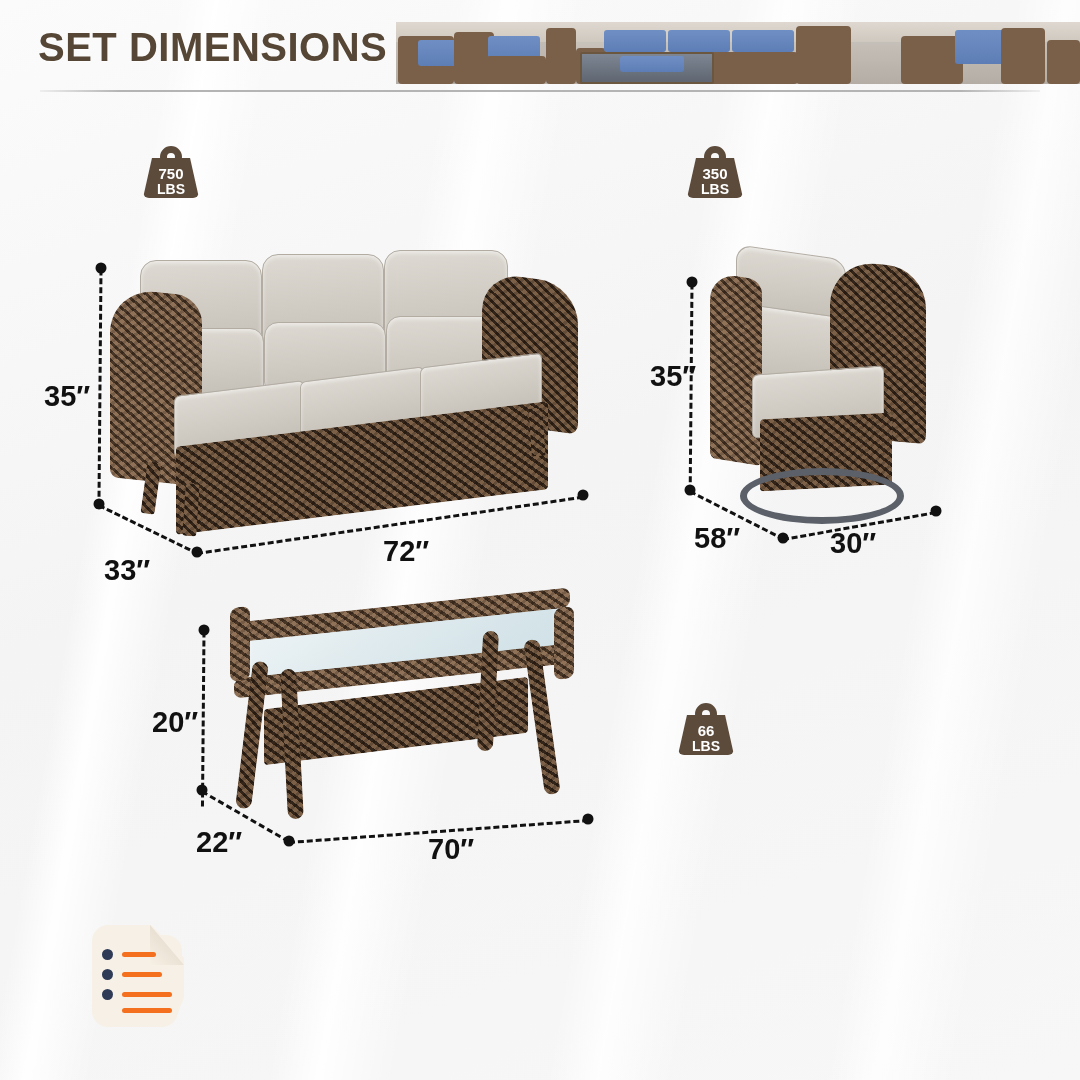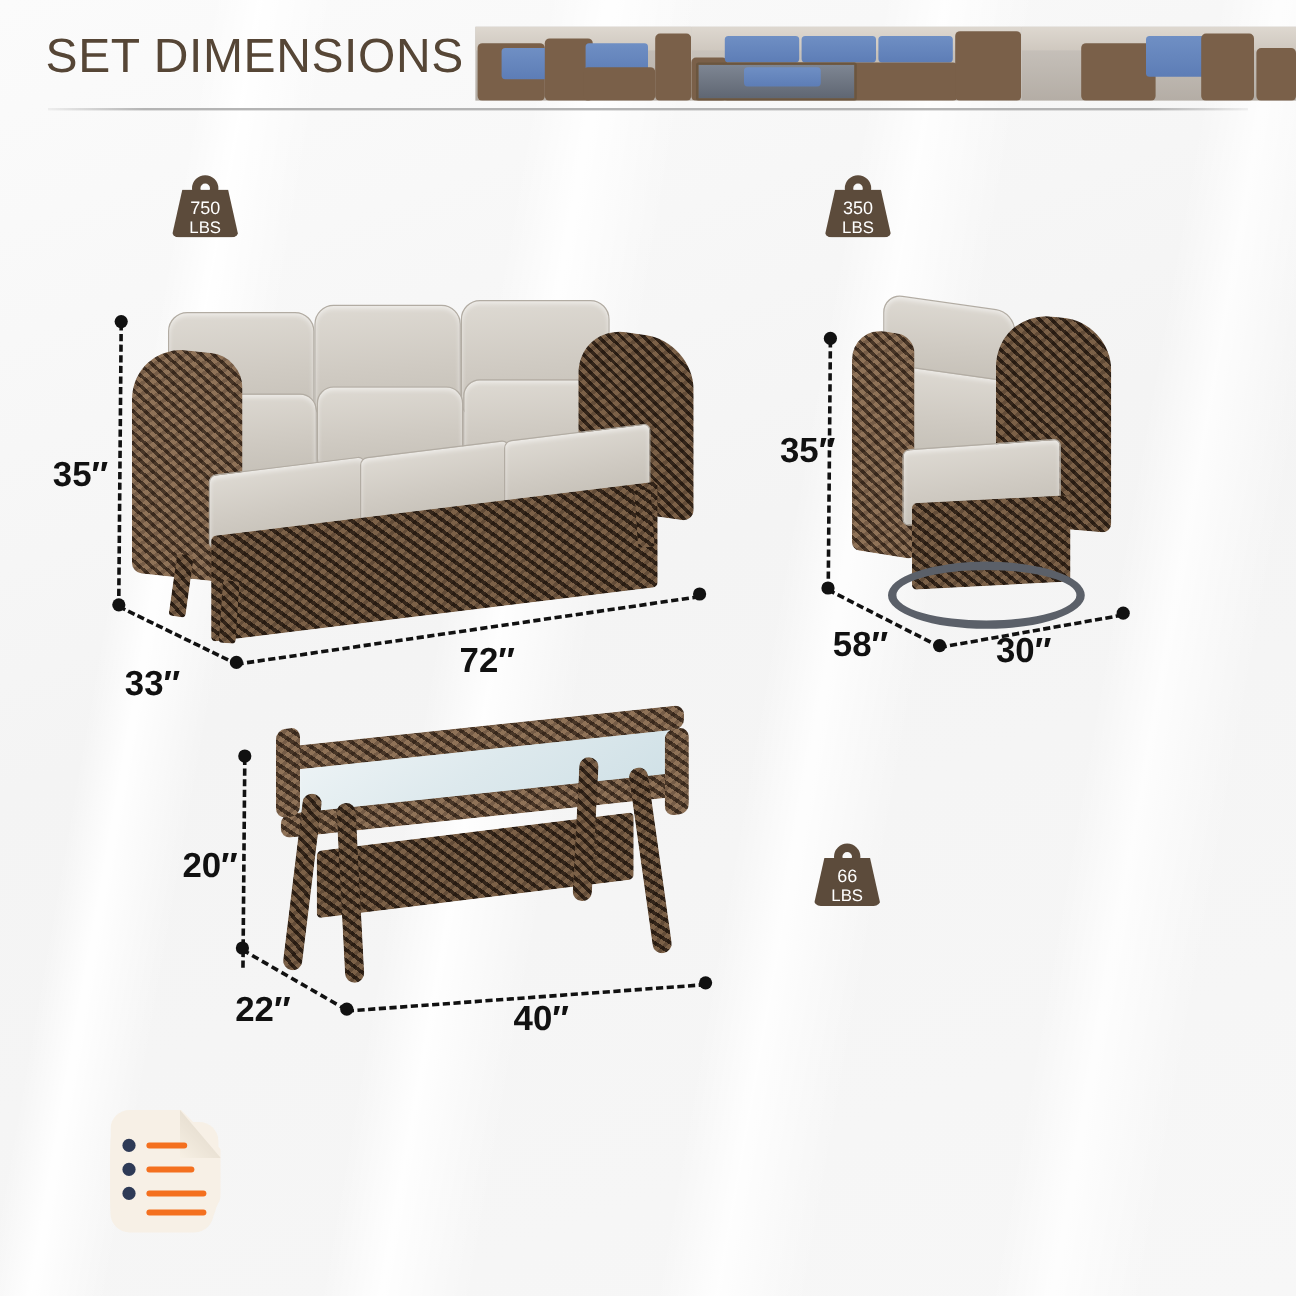--- a/index.html
+++ b/index.html
@@ -16,21 +16,21 @@
       linear-gradient(100deg, rgba(255,255,255,0) 36%, rgba(255,255,255,.9) 40%, rgba(255,255,255,0) 46%),
       linear-gradient(100deg, rgba(255,255,255,0) 58%, rgba(255,255,255,.85) 62%, rgba(255,255,255,0) 68%),
       linear-gradient(100deg, rgba(255,255,255,0) 80%, rgba(255,255,255,.8) 84%, rgba(255,255,255,0) 90%),
       linear-gradient(160deg,#fbfbfb 0%,#f4f4f4 45%,#f7f7f7 100%);
     overflow:hidden;
   }
 
   
   .title{
     position:absolute;left:38px;top:25px;
-    font-size:40px;font-weight:normal;letter-spacing:.5px;
+    font-size:40px;font-weight:bold;letter-spacing:.5px;
     color:#564636;
     text-shadow:0 1px 0 rgba(255,255,255,.6);
   }
   .photo-strip{
     position:absolute;left:396px;top:22px;width:684px;height:62px;
     overflow:hidden;display:flex;
   }
   .photo-cell{position:relative;height:62px;overflow:hidden;}
   .pc1{width:180px;background:linear-gradient(180deg,#c8c3bd 0%,#b5aea6 100%);}
   .pc2{width:275px;background:linear-gradient(180deg,#cfcac3 0%,#b9b2aa 100%);}
@@ -61,21 +61,21 @@
     border:7px solid #5c4b3b;box-sizing:border-box;background:transparent;
   }
   .weight .body{
     position:absolute;left:0;bottom:0;width:56px;height:40px;
     background:#5c4b3b;
     clip-path:polygon(16% 0,84% 0,100% 100%,0 100%);
     border-radius:6px;
   }
   .weight .txt{
     position:absolute;left:0;bottom:2px;width:56px;
-    text-align:center;color:#fff;font-weight:normal;line-height:1.02;
+    text-align:center;color:#fff;font-weight:bold;line-height:1.02;
   }
   .weight .n{display:block;font-size:15px;}
   .weight .u{display:block;font-size:14px;}
   .pill{
     margin-left:-16px;
     height:40px;border:2px solid #2b2b2b;border-radius:20px;
     background:#fafafa;
     display:flex;align-items:center;
     padding:0 26px 0 40px;
     font-size:25px;color:#1c1c1c;white-space:nowrap;
@@ -289,21 +289,21 @@
   <div class="dot" style="left:204px;top:630px;"></div>
   <div class="dot" style="left:202px;top:790px;"></div>
   <div class="dim-label" style="left:152px;top:706px;">20″</div>
 
   <div class="dimline" style="left:202px;top:790px;width:100px;transform:rotate(30deg);"></div>
   <div class="dot" style="left:289px;top:841px;"></div>
   <div class="dim-label" style="left:196px;top:826px;">22″</div>
 
   <div class="dimline" style="left:289px;top:841px;width:300px;transform:rotate(-4.2deg);"></div>
   <div class="dot" style="left:588px;top:819px;"></div>
-  <div class="dim-label" style="left:428px;top:833px;">40″</div>
+  <div class="dim-label" style="left:428px;top:833px;">70″</div>
 
   <div class="note">
     <div class="note-icon">
       <div class="sheet s4"></div>
       <div class="sheet s3"></div>
       <div class="sheet s2"></div>
       <div class="sheet s1"></div>
       <div class="fold"></div>
       <div class="bullet" style="top:24px;"></div>
       <div class="bullet" style="top:44px;"></div>

